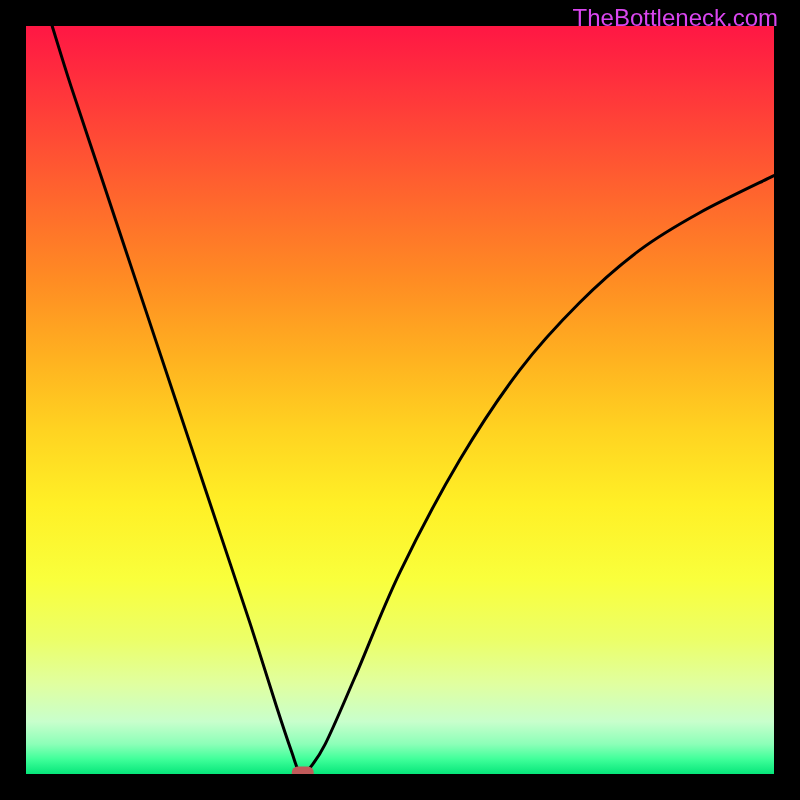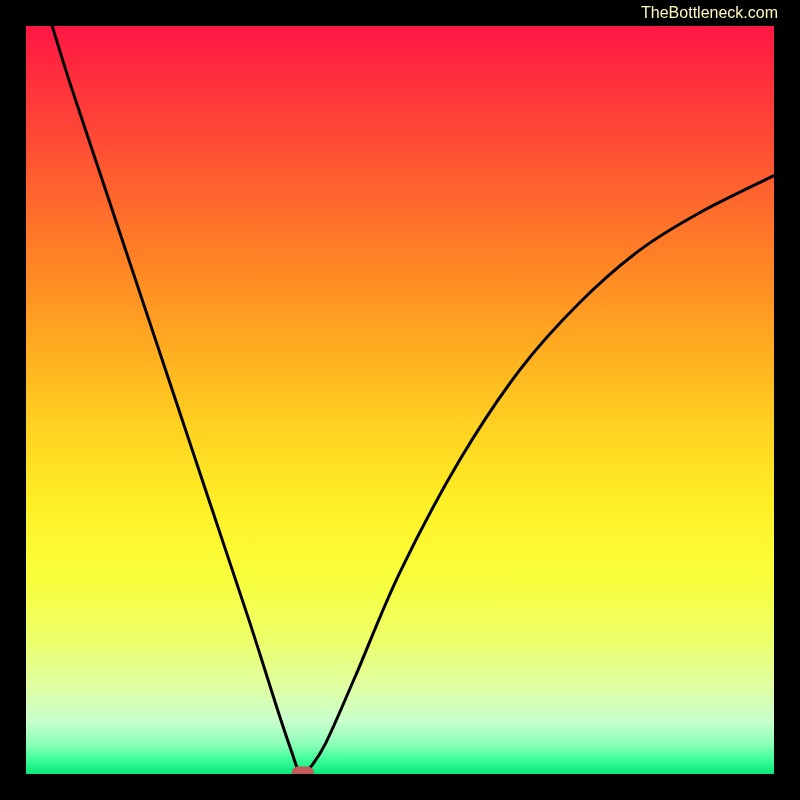--- a/index.html
+++ b/index.html
@@ -8,22 +8,22 @@
     width: 800px;
     height: 800px;
     background: #000000;
     position: relative;
     font-family: Arial, sans-serif;
   }
   .watermark {
     position: absolute;
     top: 4px;
     right: 22px;
-    color: #fef9c3;
-    font-size: 16px;
+    color: #d946ef;
+    font-size: 24px;
     font-weight: 500;
     z-index: 10;
   }
   .plot-area {
     position: absolute;
     left: 26px;
     top: 26px;
     width: 748px;
     height: 748px;
   }

